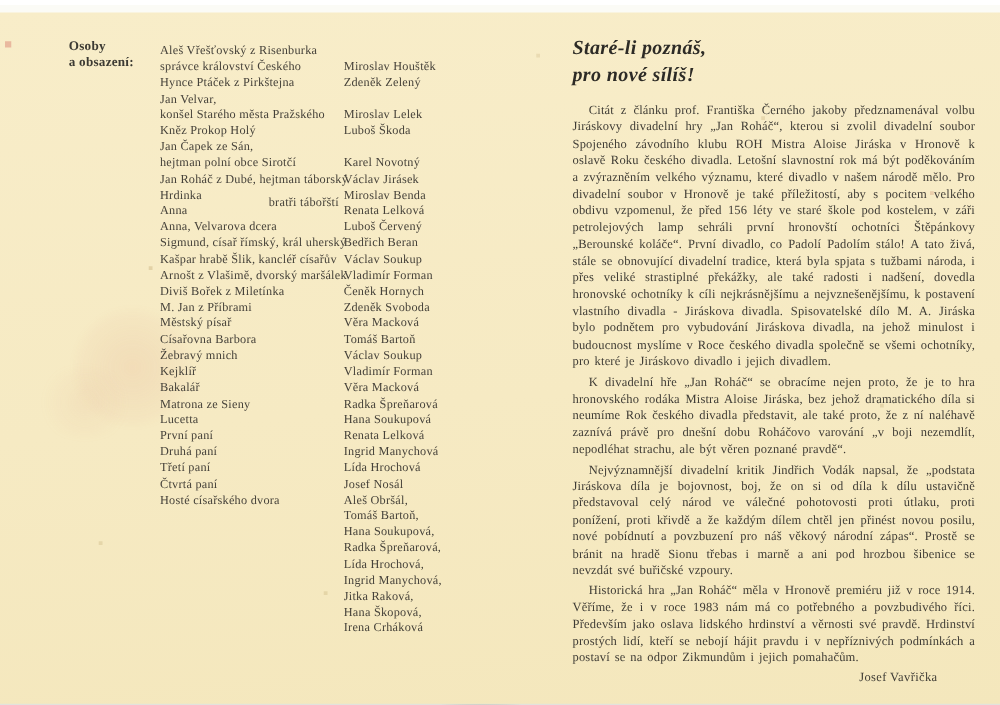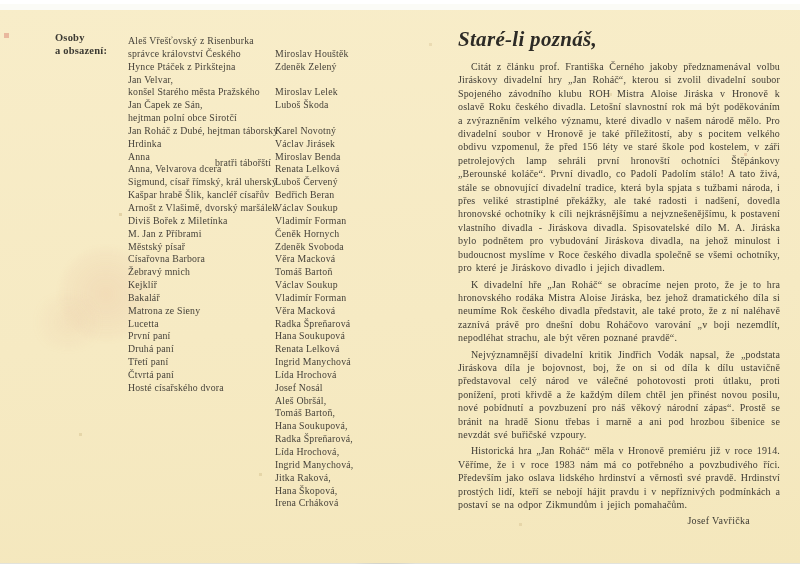--- a/index.html
+++ b/index.html
@@ -46,21 +46,21 @@
     white-space:nowrap;overflow:visible;
   }
   .brace-label{
     position:absolute;left:87px;height:12.85px;line-height:12.85px;
     font-size:9.8px;letter-spacing:.2px;white-space:nowrap;color:#46423a;
   }
 
   
   .article{position:absolute;left:458px;top:24px;width:322px;color:#3f3c35;}
   .article-title{
-    font-size:21px;font-weight:bold;font-style:italic;line-height:22px;
+    font-size:16px;font-weight:bold;font-style:italic;line-height:22px;
     color:#2d2b26;letter-spacing:.3px;margin:0 0 10px 0;
   }
   .article-body{margin-top:9px;}
   .article-body p.para{
     margin:0 0 3px 0;font-size:10px;line-height:13.4px;text-align:justify;
     text-indent:13px;letter-spacing:.15px;word-spacing:1.2px;
   }
   .signature{
     margin-top:4px;padding-right:30px;text-align:right;
     font-size:10px;letter-spacing:.3px;color:#3f3c35;
@@ -81,20 +81,21 @@
   </div>
 
   <div class="cast-wrap">
     <div class="cast-col roles">
       <span class="brace-label" style="top: 122.075px;">bratři tábořští</span>
     <div class="cast-line">Aleš Vřešťovský z Risenburka</div>
         <div class="cast-line">správce království Českého</div>
         <div class="cast-line">Hynce Ptáček z Pirkštejna</div>
         <div class="cast-line">Jan Velvar,</div>
         <div class="cast-line">konšel Starého města Pražského</div>
+        <div class="cast-line">Kněz Prokop Holý</div>
         <div class="cast-line">Jan Čapek ze Sán,</div>
         <div class="cast-line">hejtman polní obce Sirotčí</div>
         <div class="cast-line">Jan Roháč z Dubé, hejtman táborský</div>
         <div class="cast-line">Hrdinka</div>
         <div class="cast-line">Anna</div>
         <div class="cast-line">Anna, Velvarova dcera</div>
         <div class="cast-line">Sigmund, císař římský, král uherský</div>
         <div class="cast-line">Kašpar hrabě Šlik, kancléř císařův</div>
         <div class="cast-line">Arnošt z Vlašimě, dvorský maršálek</div>
         <div class="cast-line">Diviš Bořek z Miletínka</div>
@@ -158,20 +159,21 @@
         <div class="cast-line">Ingrid Manychová,</div>
         <div class="cast-line">Jitka Raková,</div>
         <div class="cast-line">Hana Škopová,</div>
         <div class="cast-line">Irena Crháková</div>
       </div>
   </div>
 
   <div class="article">
     <div class="article-title">
       <div>Staré-li poznáš,</div>
+      <div>pro nové sílíš!</div>
     </div>
     <div class="article-body">
         <p class="para">Citát z článku prof. Františka Černého jakoby předznamenával volbu Jiráskovy divadelní hry „Jan Roháč“, kterou si zvolil divadelní soubor Spojeného závodního klubu ROH Mistra Aloise Jiráska v Hronově k oslavě Roku českého divadla. Letošní slavnostní rok má být poděkováním a zvýrazněním velkého významu, které divadlo v našem národě mělo. Pro divadelní soubor v Hronově je také příležitostí, aby s pocitem velkého obdivu vzpomenul, že před 156 léty ve staré škole pod kostelem, v záři petrolejových lamp sehráli první hronovští ochotníci Štěpánkovy „Berounské koláče“. První divadlo, co Padolí Padolím stálo! A tato živá, stále se obnovující divadelní tradice, která byla spjata s tužbami národa, i přes veliké strastiplné překážky, ale také radosti i nadšení, dovedla hronovské ochotníky k cíli nejkrásnějšímu a nejvznešenějšímu, k postavení vlastního divadla - Jiráskova divadla. Spisovatelské dílo M. A. Jiráska bylo podnětem pro vybudování Jiráskova divadla, na jehož minulost i budoucnost myslíme v Roce českého divadla společně se všemi ochotníky, pro které je Jiráskovo divadlo i jejich divadlem.</p>
         <p class="para">K divadelní hře „Jan Roháč“ se obracíme nejen proto, že je to hra hronovského rodáka Mistra Aloise Jiráska, bez jehož dramatického díla si neumíme Rok českého divadla představit, ale také proto, že z ní naléhavě zaznívá právě pro dnešní dobu Roháčovo varování „v boji nezemdlít, nepodléhat strachu, ale být věren poznané pravdě“.</p>
         <p class="para">Nejvýznamnější divadelní kritik Jindřich Vodák napsal, že „podstata Jiráskova díla je bojovnost, boj, že on si od díla k dílu ustavičně představoval celý národ ve válečné pohotovosti proti útlaku, proti ponížení, proti křivdě a že každým dílem chtěl jen přinést novou posilu, nové pobídnutí a povzbuzení pro náš věkový národní zápas“. Prostě se bránit na hradě Sionu třebas i marně a ani pod hrozbou šibenice se nevzdát své buřičské vzpoury.</p>
         <p class="para">Historická hra „Jan Roháč“ měla v Hronově premiéru již v roce 1914. Věříme, že i v roce 1983 nám má co potřebného a povzbudivého říci. Především jako oslava lidského hrdinství a věrnosti své pravdě. Hrdinství prostých lidí, kteří se nebojí hájit pravdu i v nepříznivých podmínkách a postaví se na odpor Zikmundům i jejich pomahačům.</p>
       </div>
     <div class="signature">Josef Vavřička</div>
   </div>
 

